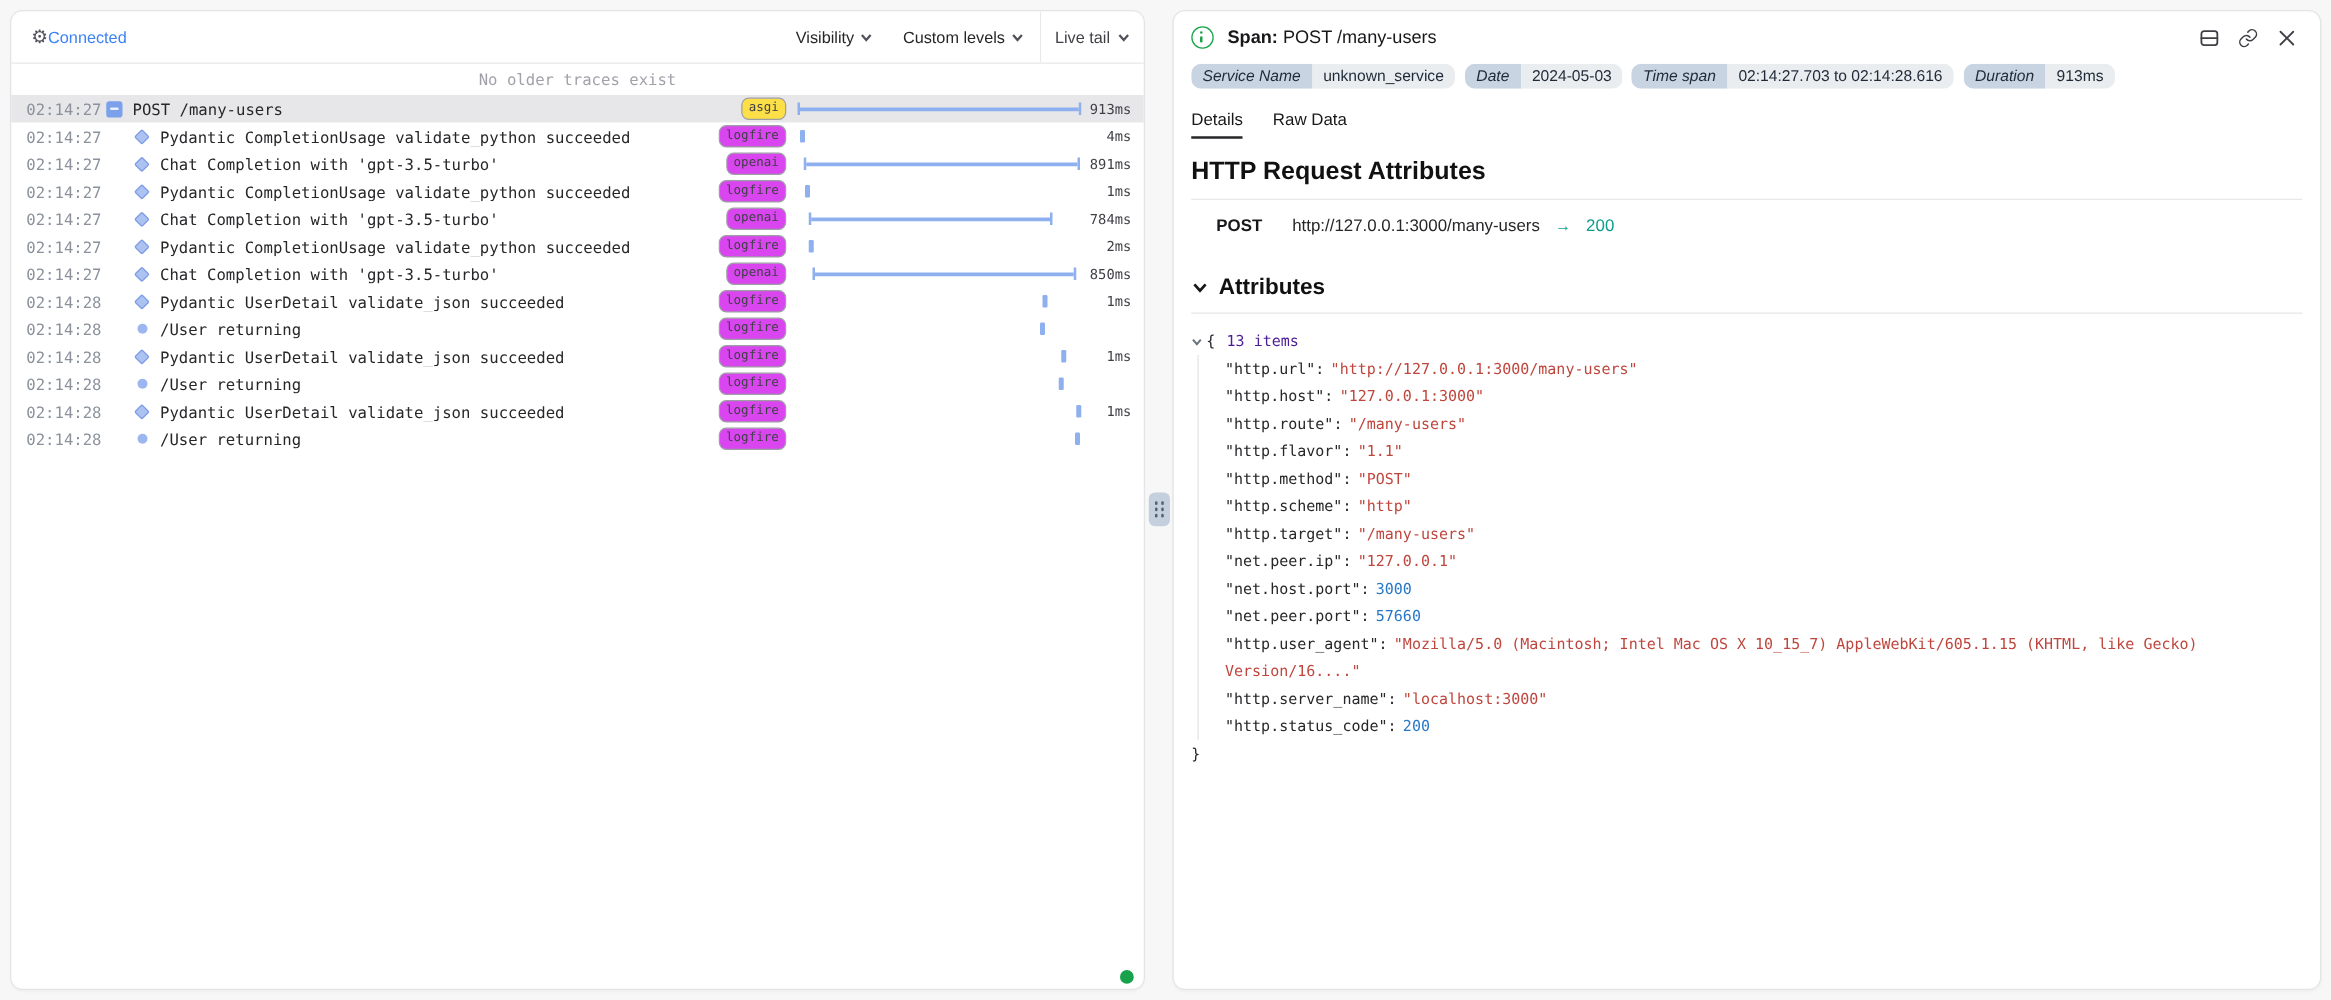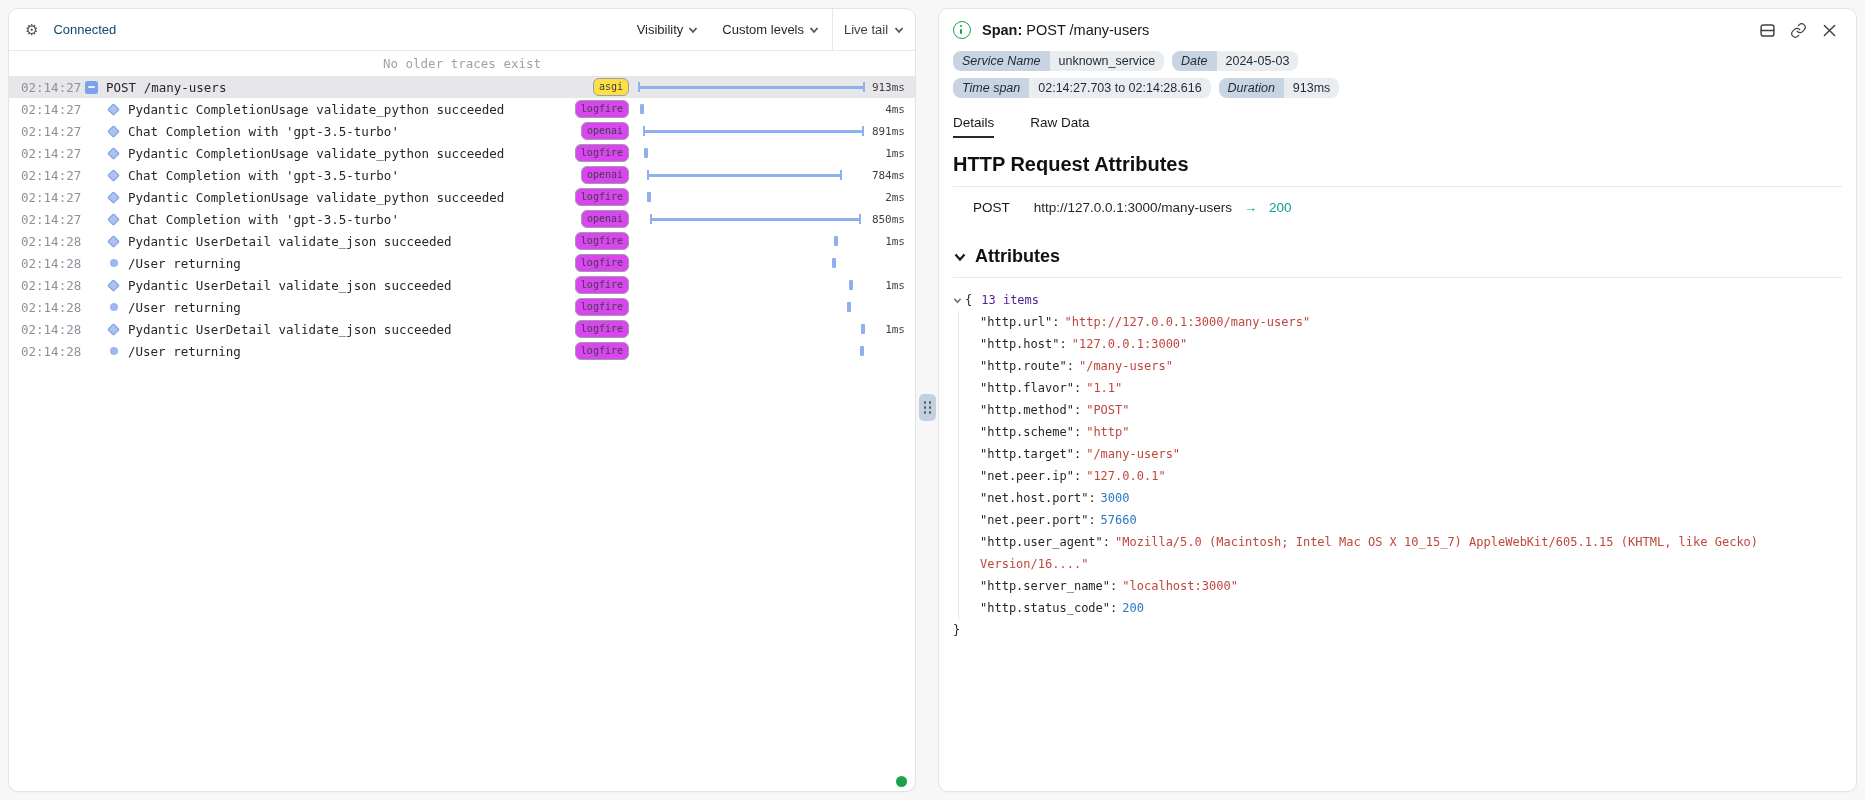--- a/index.html
+++ b/index.html
@@ -21,21 +21,21 @@
   .left-panel { left: 8px; width: 908px; }
   .right-panel { left: 938px; width: 919px; padding: 12px 14px 0 14px; }
 
   
   .lp-header {
     height: 42px; display: flex; align-items: center;
     border-bottom: 1px solid #e8e8ea;
     font-size: 13px; color: #3f3f46;
   }
   .gear { margin-left: 16px; font-size: 15px; color: #52525b; line-height: 1; }
-  .conn-label { margin-left: 15px; color: #0c4a6e; }
+  .conn-label { color: #3b82f6; }
   .lp-spacer { flex: 1; }
   .dd { display: flex; align-items: center; gap: 5px; cursor: pointer; color: #27272a; }
   .dd.visibility { margin-right: 24px; text-align: right; }
   .dd.custom { margin-right: 13px; }
   .chev { width: 10px; height: 10px; stroke: #52525b; stroke-width: 1.8; fill: none; }
   .live-tail-seg {
     border-left: 1px solid #e8e8ea; height: 100%; width: 83px;
     display: flex; align-items: center; justify-content: center; gap: 6px;
     cursor: pointer; border-top-right-radius: 10px;
   }
@@ -123,37 +123,37 @@
   .info-icon::after {
     content: ""; position: absolute; left: 6.3px; top: 6.5px;
     width: 2px; height: 5.5px; background: #1aa34a; border-radius: 1px;
   }
   .span-title { margin-left: 11px; font-size: 14.5px; color: #18181b; }
   .span-title b { font-weight: bold; }
   .rp-actions { margin-left: auto; display: flex; align-items: center; gap: 14px; margin-right: 4px; }
   .act-icon { width: 17px; height: 17px; stroke: #3f3f46; stroke-width: 1.7; fill: none;
     stroke-linecap: round; stroke-linejoin: round; cursor: pointer; }
 
-  .badge-rows { margin-top: 12px; display: flex; flex-direction: column; gap: 7px; }
+  .badge-rows { margin-top: 12px; display: flex; flex-direction: row; gap: 7px; }
   .badge-row { display: flex; gap: 8px; }
   .badge { display: flex; font-size: 12.5px; border-radius: 8px; overflow: hidden; color: #1f2937; }
   .badge .bl { font-style: italic; background: #c8d4e2; padding: 3px 9px; }
   .badge .bv { background: #e9edf0; padding: 3px 9px; display: flex; align-items: center; gap: 5px; }
   .link-icon { width: 14px; height: 14px; stroke: #374151; stroke-width: 1.8; fill: none;
     stroke-linecap: round; stroke-linejoin: round; }
 
-  .tabs { margin-top: 17px; display: flex; gap: 36px; font-size: 13.5px; }
+  .tabs { margin-top: 17px; display: flex; gap: 24px; font-size: 13.5px; }
   .tab { padding-bottom: 6px; color: #18181b; cursor: pointer; border-bottom: 2px solid transparent; }
   .tab.active { border-bottom-color: #27272a; }
 
   .section-h1 { margin-top: 15px; font-size: 20px; font-weight: bold; color: #111; }
   .hr { border-top: 1px solid #e8e8ea; margin-top: 10px; }
 
   .request-line { margin-top: 13px; padding-left: 20px; display: flex; align-items: center; font-size: 13.5px; }
-  .req-method { font-weight: normal; color: #18181b; }
+  .req-method { font-weight: bold; color: #18181b; }
   .req-url { margin-left: 24px; color: #27272a; }
   .req-arrow { margin-left: 12px; color: #0f9d8f; font-size: 13px; }
   .req-status { margin-left: 12px; color: #0f9d8f; }
 
   .attrs-h { margin-top: 31px; display: flex; align-items: center; gap: 8px; }
   .attrs-h .chev-lg { width: 14px; height: 14px; stroke: #18181b; stroke-width: 2.2; fill: none; }
   .attrs-title { font-size: 18px; font-weight: bold; color: #111; }
 
   .json-view {
     margin-top: 11px; font-family: "DejaVu Sans Mono", monospace;

